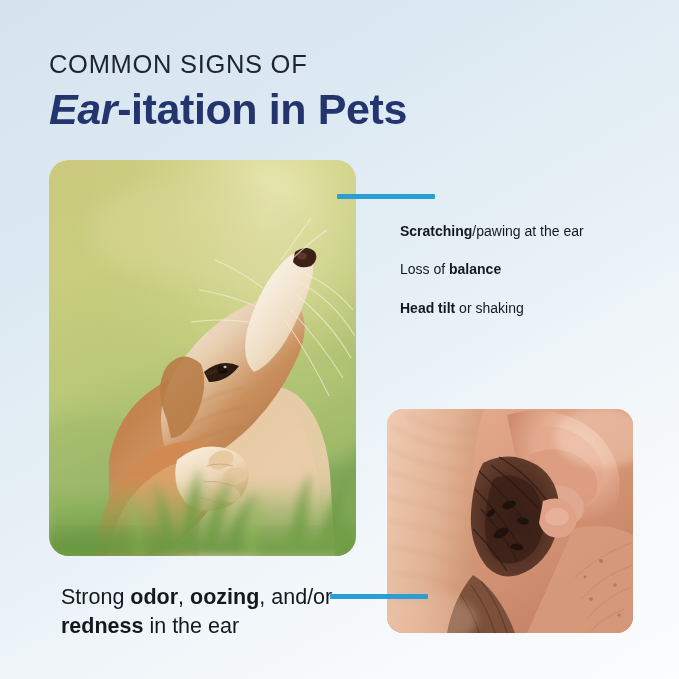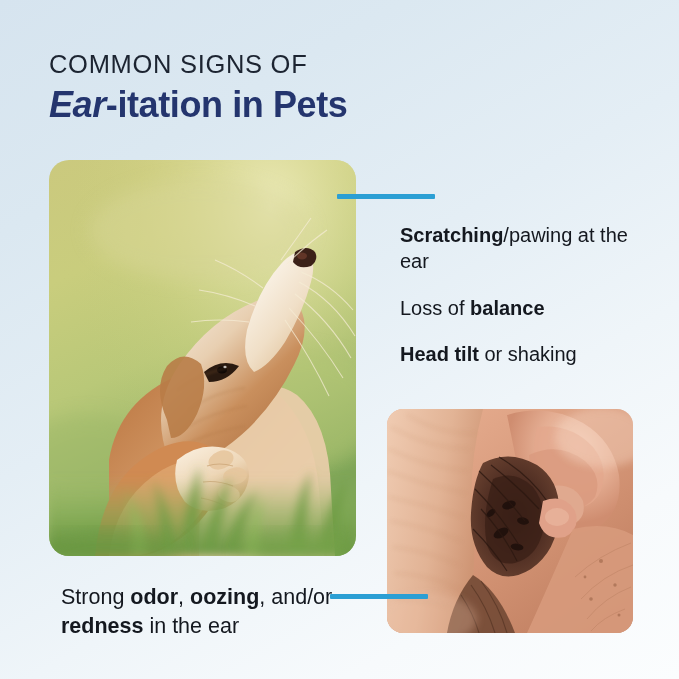--- a/index.html
+++ b/index.html
@@ -38,21 +38,21 @@
   .eyebrow {
     font-size: 25.5px;
     font-weight: 500;
     letter-spacing: 0.7px;
     color: #1c2431;
     line-height: 1.15;
     white-space: nowrap;
   }
   .title {
     margin-top: 6px;
-    font-size: 36px;
+    font-size: 43px;
     font-weight: 800;
     color: #24356e;
     line-height: 1.12;
     letter-spacing: -0.4px;
     white-space: nowrap;
   }
   .title .ear-italic {
     font-style: italic;
     font-weight: 800;
   }
@@ -98,21 +98,21 @@
   }
 
   
   #symptom-list {
     position: absolute;
     left: 400px;
     top: 222px;
     width: 262px;
   }
   .symptom-item {
-    font-size: 20px;
+    font-size: 14px;
     line-height: 1.32;
     color: #14181f;
     font-weight: 400;
     margin-bottom: 20px;
   }
   .symptom-item:last-child { margin-bottom: 0; }
   .symptom-item b { font-weight: 700; }
 
   
   #bottom-caption {

